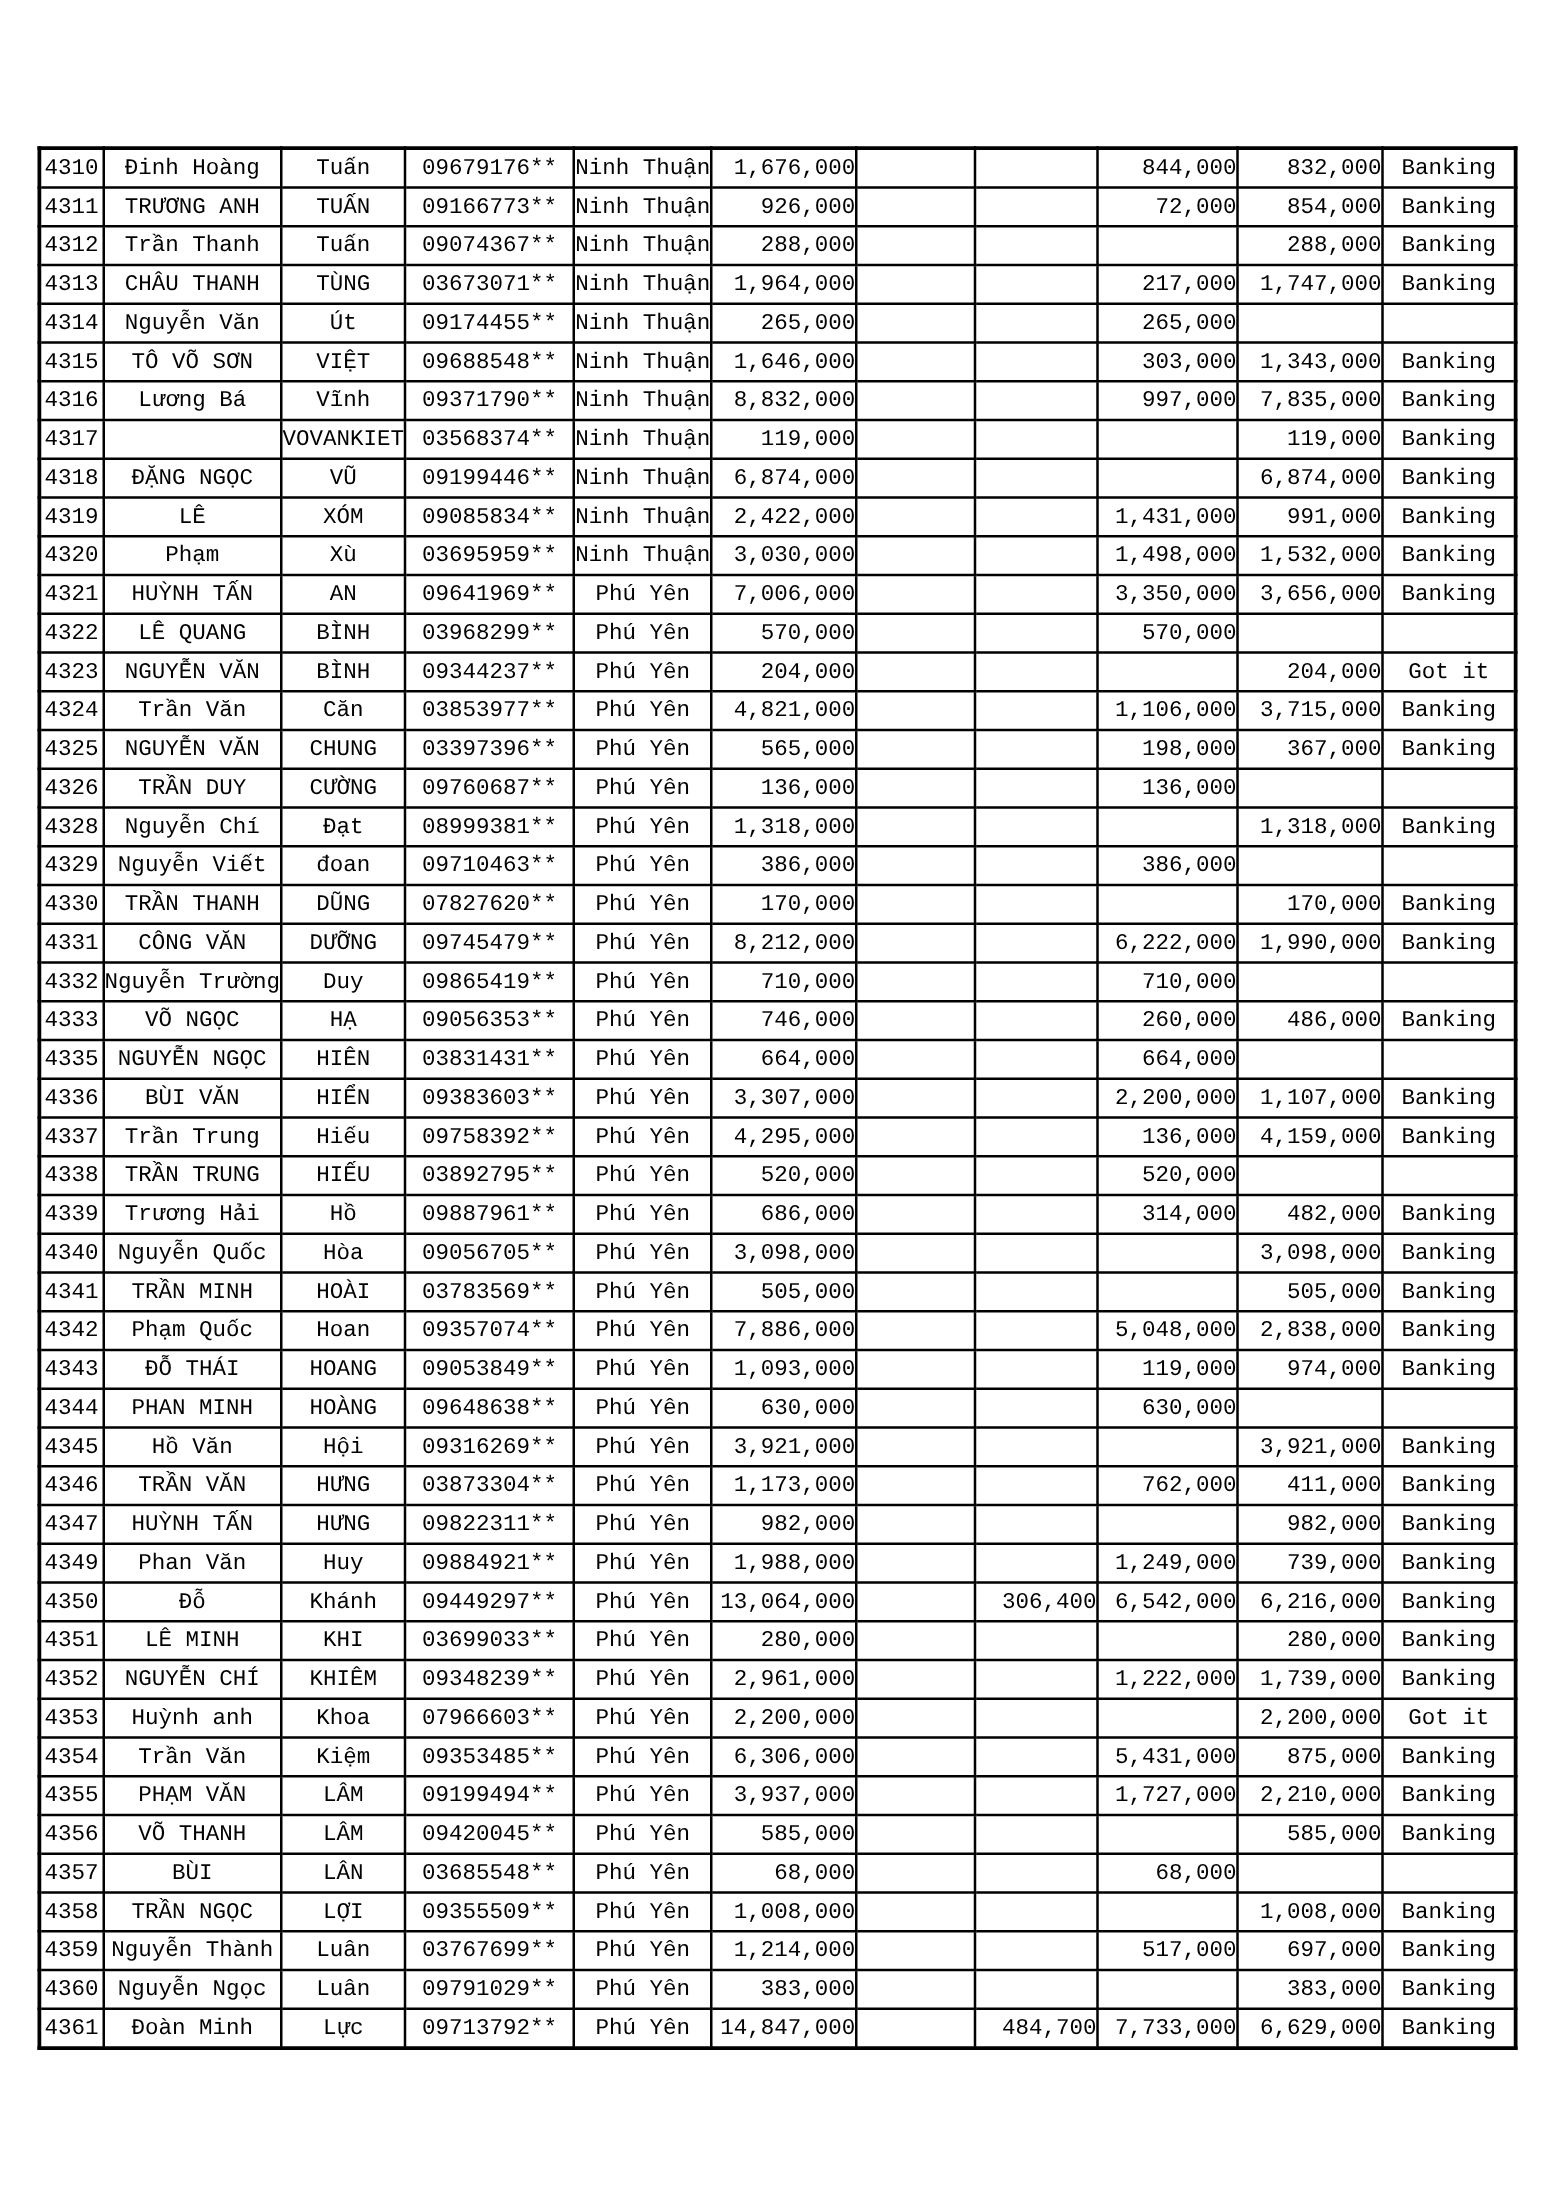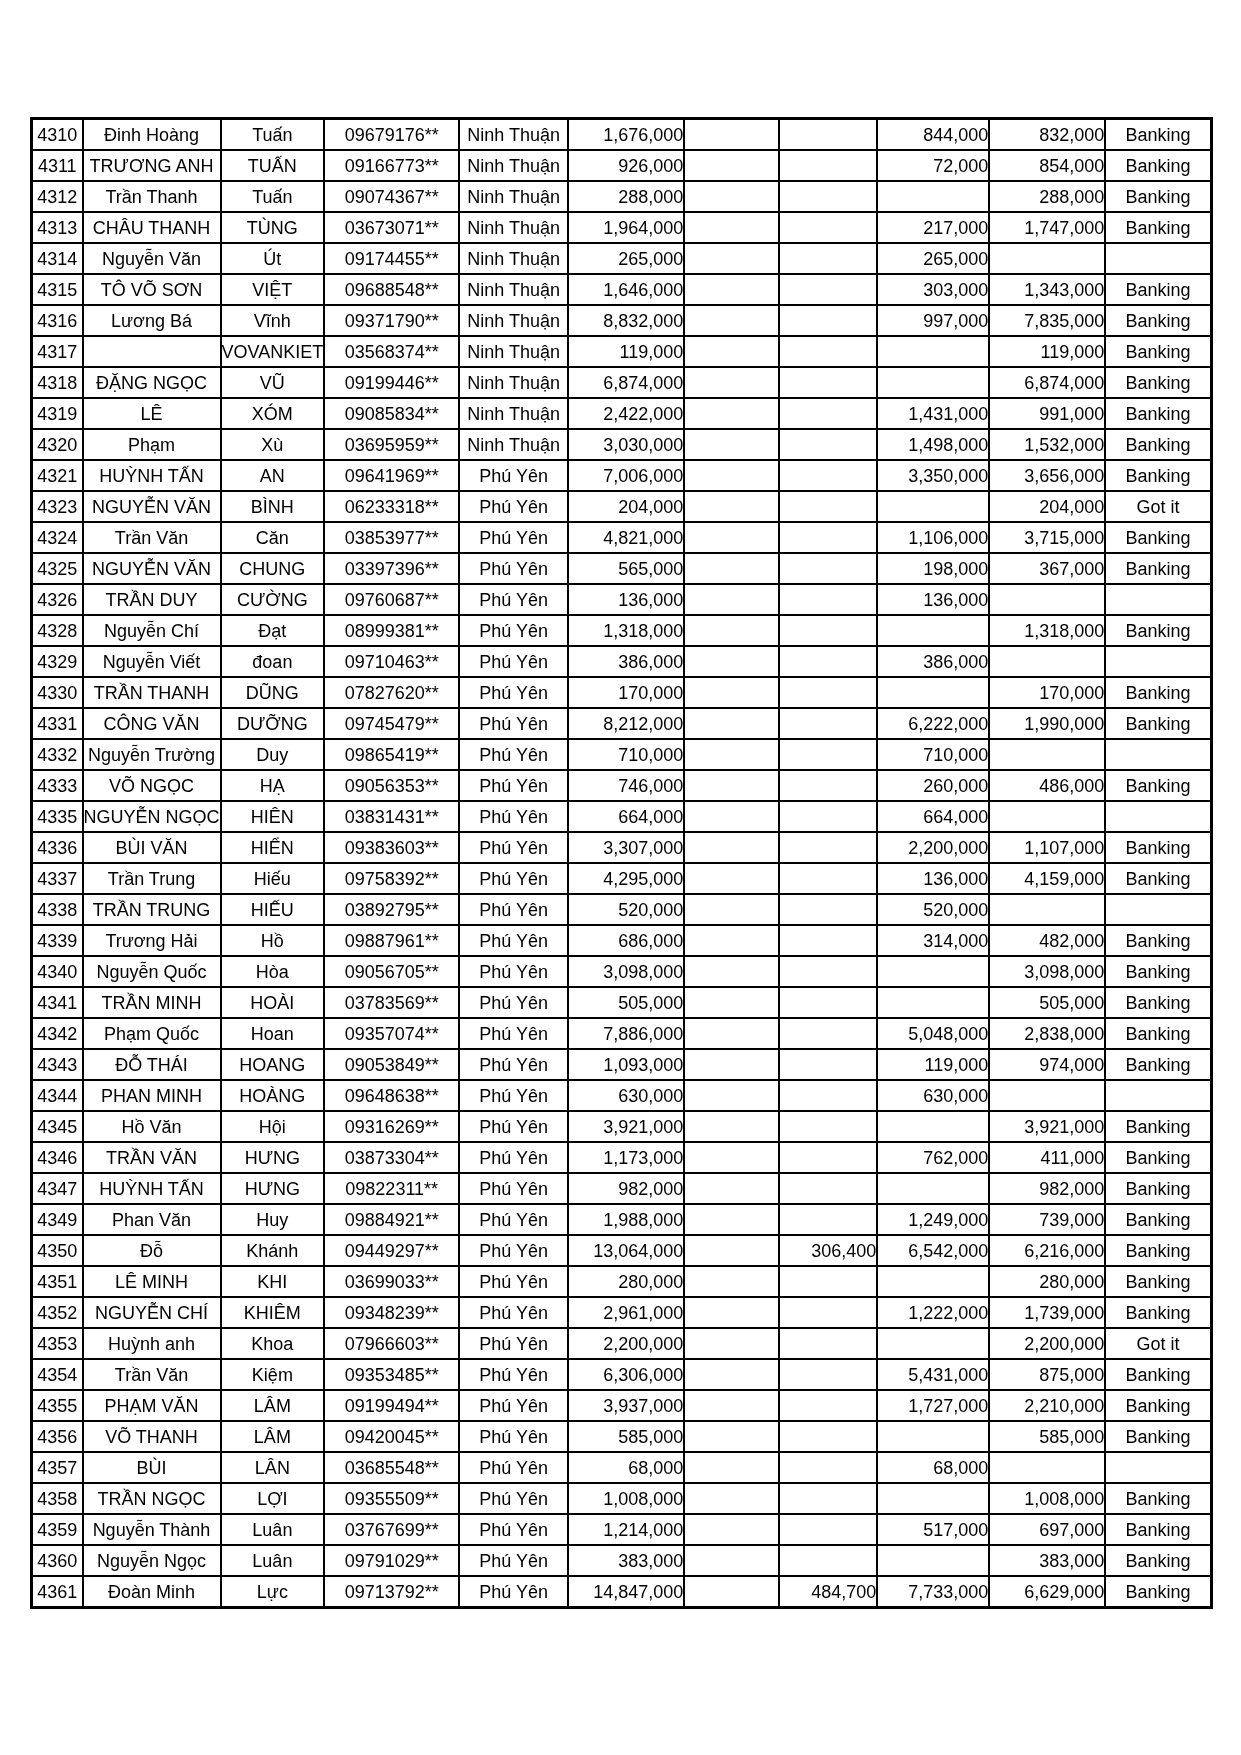--- a/index.html
+++ b/index.html
@@ -14,20 +14,21 @@
     font-family: "Liberation Sans", "DejaVu Sans", sans-serif;
     color: #000;
   }
   table.grid {
     position: absolute;
     left: 30px;
     top: 117px;
     border-collapse: collapse;
     table-layout: fixed;
     border: 3px solid #000;
+    font-family: Liberation Mono, monospace;
   }
   table.grid td {
     border: 2px solid #000;
     height: 29px;
     padding: 0;
     font-size: 18px;
     line-height: 1;
     vertical-align: middle;
     white-space: nowrap;
     overflow: visible;
@@ -221,24 +222,37 @@
           <td class="c3">09641969**</td>
           <td class="c4">Phú Yên</td>
           <td class="c5">7,006,000</td>
           <td class="c6"></td>
           <td class="c7"></td>
           <td class="c8">3,350,000</td>
           <td class="c9">3,656,000</td>
           <td class="c10">Banking</td>
         </tr>
         <tr>
+          <td class="c0">4322</td>
+          <td class="c1">LÊ QUANG</td>
+          <td class="c2">BÌNH</td>
+          <td class="c3">03968299**</td>
+          <td class="c4">Phú Yên</td>
+          <td class="c5">570,000</td>
+          <td class="c6"></td>
+          <td class="c7"></td>
+          <td class="c8">570,000</td>
+          <td class="c9"></td>
+          <td class="c10"></td>
+        </tr>
+        <tr>
           <td class="c0">4323</td>
           <td class="c1">NGUYỄN VĂN</td>
           <td class="c2">BÌNH</td>
-          <td class="c3">06233318**</td>
+          <td class="c3">09344237**</td>
           <td class="c4">Phú Yên</td>
           <td class="c5">204,000</td>
           <td class="c6"></td>
           <td class="c7"></td>
           <td class="c8"></td>
           <td class="c9">204,000</td>
           <td class="c10">Got it</td>
         </tr>
         <tr>
           <td class="c0">4324</td>

